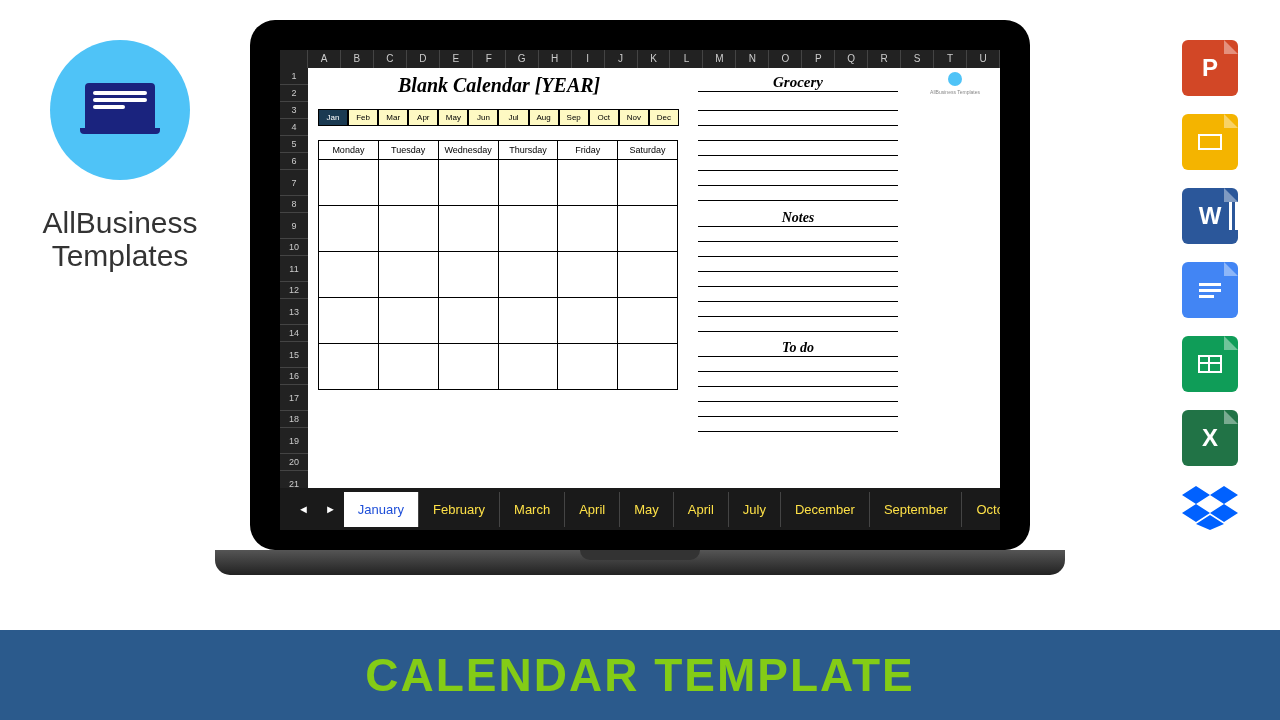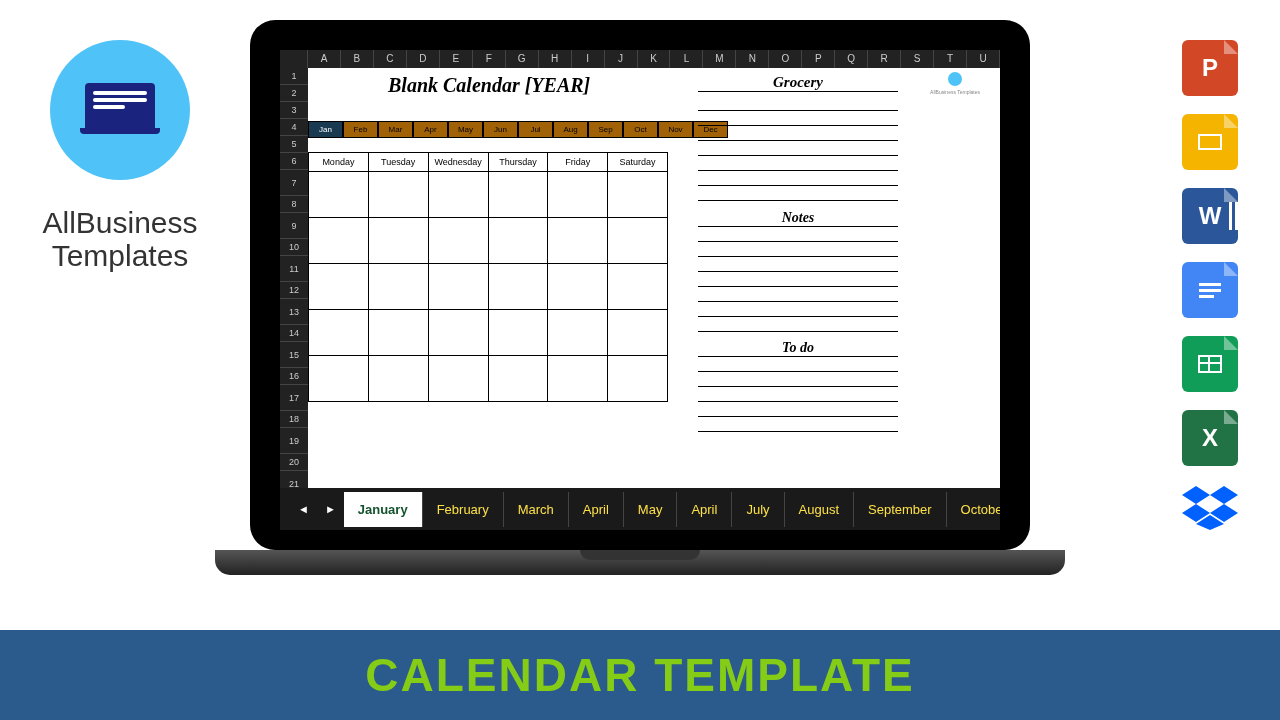--- a/index.html
+++ b/index.html
@@ -14,41 +14,41 @@
 .laptop{position:absolute;left:250px;top:20px;width:780px;height:580px}
 .laptop-body{width:780px;height:530px;background:#000;border-radius:25px;padding:30px 30px 10px 30px;position:relative}
 .screen{width:720px;height:480px;background:#fff;position:relative;overflow:hidden}
 .col-headers{display:flex;background:#222;height:18px}
 .corner{width:28px;background:#222;border-right:1px solid #444}
 .col-h{flex:1;color:#ccc;font-size:10px;text-align:center;border-right:1px solid #444;line-height:18px}
 .sheet-body{display:flex;height:420px}
 .row-headers{width:28px;background:#222}
 .row-h{height:17px;color:#ccc;font-size:9px;text-align:center;border-bottom:1px solid #444;line-height:17px}
 .row-h.tall{height:26px;line-height:26px}
-.content-area{flex:1;background:#fff;position:relative;padding:4px 0}
+.content-area{flex:1;background:#fff;position:relative;padding:4px 10px}
 .cal-title{font-family:'Brush Script MT',cursive;font-size:20px;font-style:italic;font-weight:bold;margin-left:80px;margin-top:2px}
 .grocery-title{position:absolute;left:390px;top:6px;font-family:'Brush Script MT',cursive;font-size:15px;font-style:italic;font-weight:bold;width:200px;text-align:center;border-bottom:1px solid #000}
 .abt-logo{position:absolute;right:20px;top:4px;font-size:7px;color:#4FC3F7;text-align:center}
 .abt-logo::before{content:"";display:block;width:14px;height:14px;background:#4FC3F7;border-radius:50%;margin:0 auto 2px}
-.month-tabs{display:flex;margin-top:24px;margin-left:0;width:420px}
-.mtab{flex:1;font-size:8px;text-align:center;padding:3px 0;border:1px solid #000;background:#a16207}
+.month-tabs{display:flex;margin-top:12px;margin-left:0;width:361px}
+.mtab{flex:1;font-size:8px;text-align:center;padding:3px 0;border:1px solid #000;background:#fef9c3}
 .mtab.active{background:#1a3a52;color:#fff}
 .week-grid{margin-top:14px;width:360px;border-collapse:collapse}
 .week-grid th{border:1px solid #000;font-size:9px;font-weight:normal;padding:4px 2px;width:60px}
 .week-grid td{border:1px solid #000;height:46px;width:60px}
 .side-lines{position:absolute;left:390px;width:200px}
 .sl{height:15px;border-bottom:1px solid #000}
 .side-header{font-family:'Brush Script MT',cursive;font-size:14px;font-style:italic;font-weight:bold;text-align:center;border-bottom:1px solid #000;padding-top:4px}
 .grocery-lines{top:28px}
 .notes-section{top:138px}
 .todo-section{top:268px}
 .sheet-tabs{position:absolute;bottom:0;left:0;right:0;height:42px;background:#1a1a1a;display:flex;align-items:center;padding-left:10px}
 .nav-arrow{color:#fff;font-size:11px;padding:0 8px;cursor:pointer}
 .stab{color:#fde047;font-size:13px;padding:10px 14px;border-right:1px solid #444;cursor:pointer}
-.stab.active{background:#fff;color:#14532d;font-weight:bold}
+.stab.active{background:#fff;color:#1d4ed8;font-weight:normal}
 .laptop-bottom{width:850px;height:25px;background:linear-gradient(#555,#222);border-radius:0 0 15px 15px;margin-left:-35px;position:relative}
 .laptop-notch{position:absolute;left:50%;transform:translateX(-50%);top:0;width:120px;height:10px;background:#333;border-radius:0 0 10px 10px}
 .format-icons{position:absolute;right:30px;top:40px;width:80px;display:flex;flex-direction:column;gap:18px;align-items:center}
 .ficon{width:56px;height:56px;border-radius:6px;position:relative;display:flex;align-items:center;justify-content:center;color:#fff;font-size:24px;font-weight:bold}
 .ppt{background:#D24726}
 .slides{background:#F4B400}
 .word{background:#2B579A}
 .docs{background:#4285F4}
 .sheets{background:#0F9D58}
 .excel{background:#217346}
@@ -232,21 +232,21 @@
       <div class="sheet-tabs">
         <span class="nav-arrow">◄</span>
         <span class="nav-arrow">►</span>
       <div class="stab active">January</div>
           <div class="stab">February</div>
           <div class="stab">March</div>
           <div class="stab">April</div>
           <div class="stab">May</div>
           <div class="stab">April</div>
           <div class="stab">July</div>
-          <div class="stab">August</div>
+          <div class="stab">December</div>
           <div class="stab">September</div>
           <div class="stab">October</div>
         </div>
     </div>
   </div>
   <div class="laptop-bottom">
       <div class="laptop-notch"></div>
     </div>
 </div>
 

